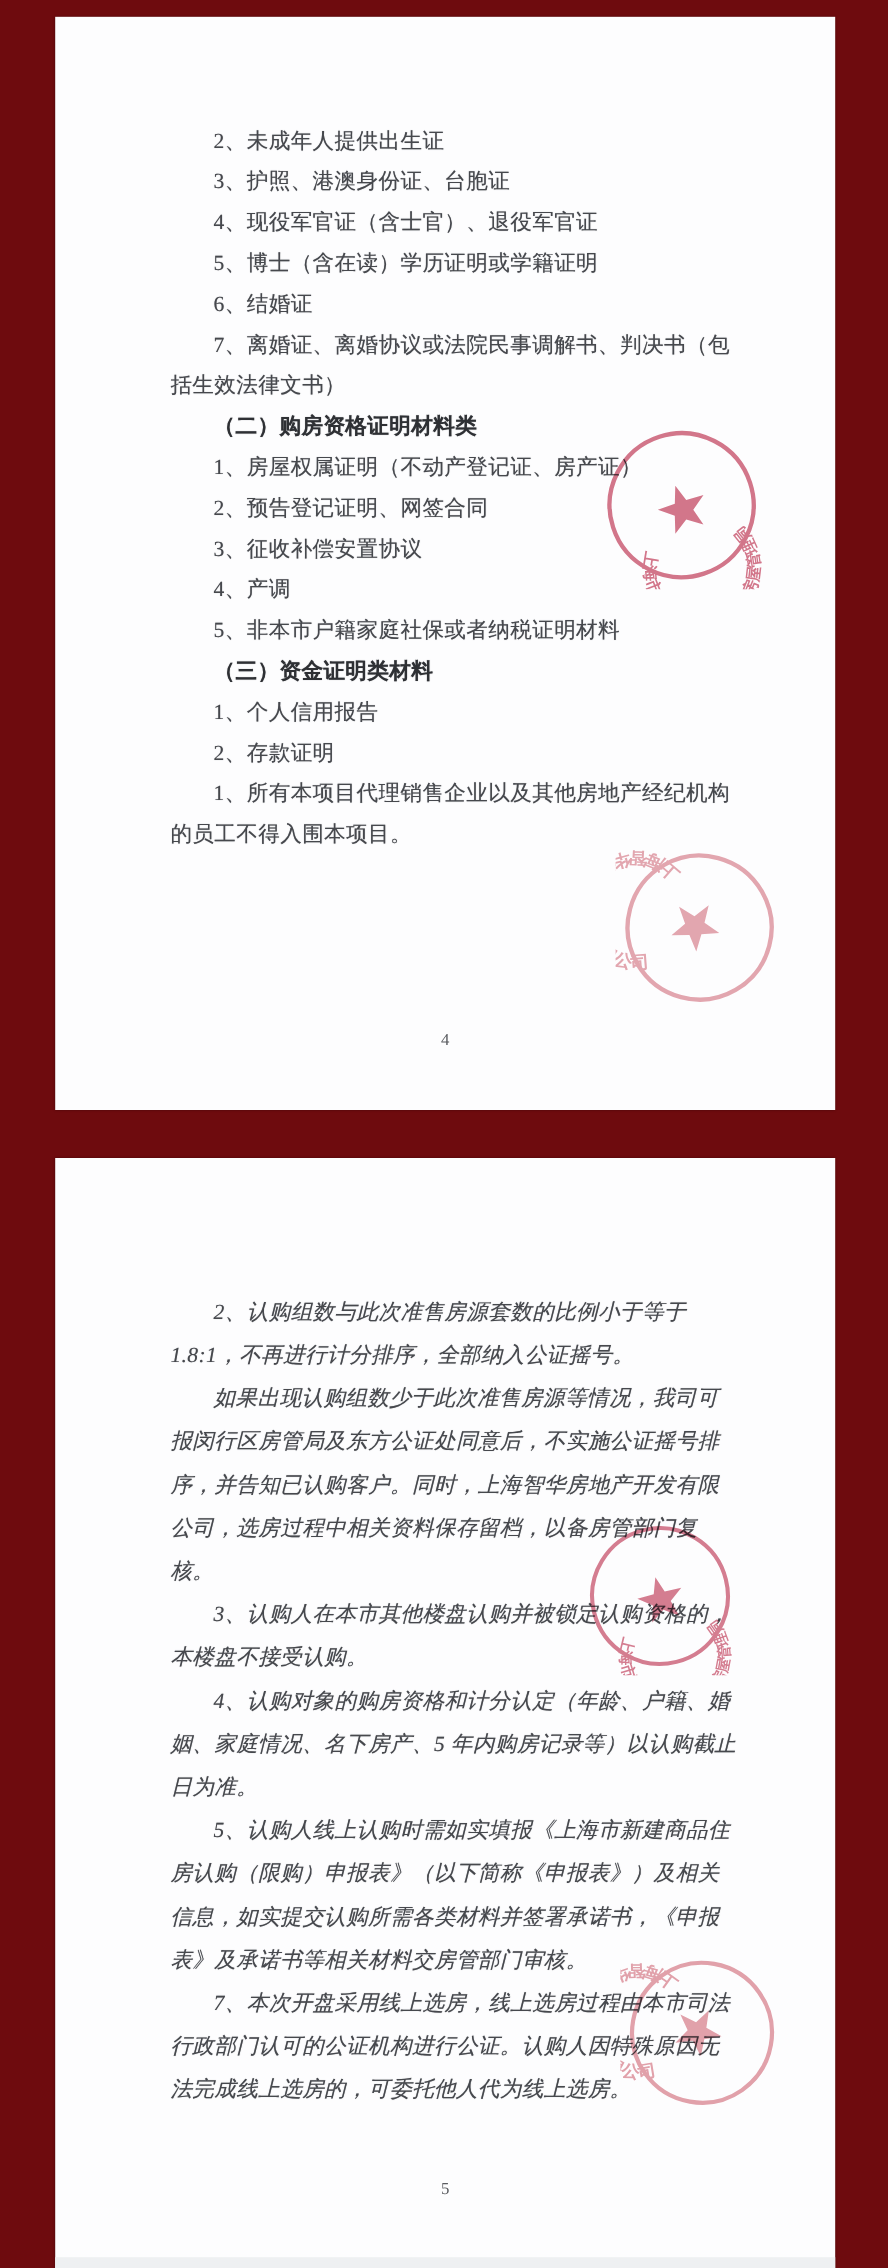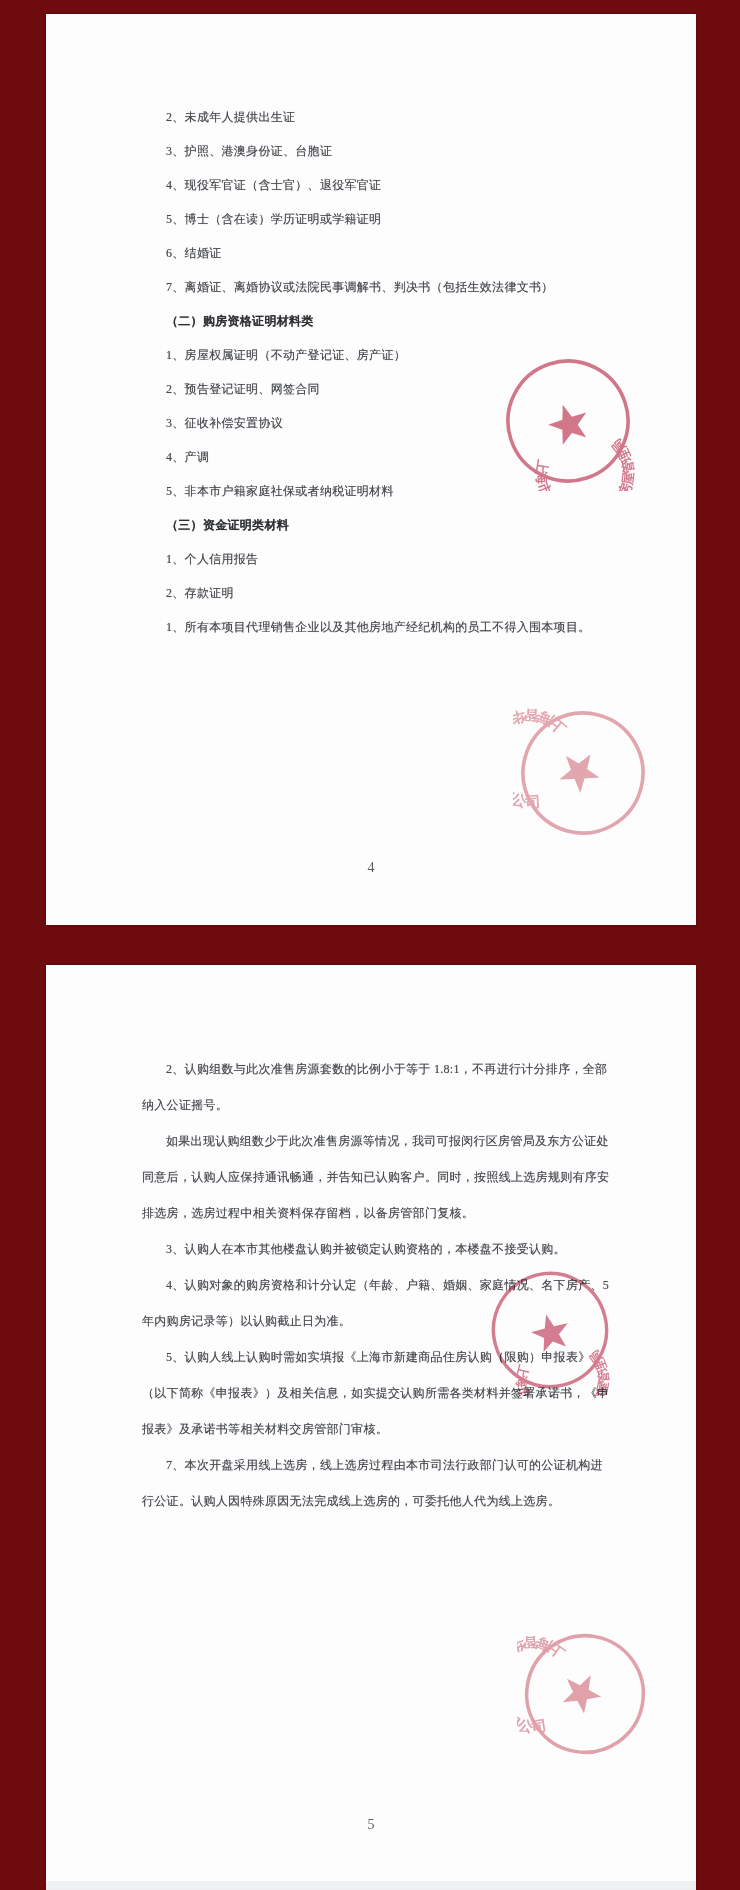--- a/index.html
+++ b/index.html
@@ -11,24 +11,24 @@
   .canvas{position:relative;width:740px;height:1890px;overflow:hidden;}
   .page{
     position:absolute;left:46px;width:650px;
     background:#fdfdfe;
     box-shadow:0 0 2px rgba(0,0,0,.35);
   }
   .page1{top:14px;height:911px;}
   .page2{top:965px;height:916px;border-bottom:10px solid #eef0f2;}
   .content{position:absolute;left:96px;right:82px;top:0;}
   .page1 .content{padding-top:86px;}
-  .page2 .content{padding-top:86px;}
+  .page2 .content{padding-top:110px;font-style:italic;}
   .para{
     margin:0;text-indent:2em;
-    font-size:12px;color:#46484d;
+    font-size:18px;color:#46484d;
     letter-spacing:.3px;
     text-shadow:0 0 .7px rgba(70,72,78,.55);
   }
   .page1 .para{line-height:34px;}
   .page2 .para{line-height:36px;}
   .para.bold{font-weight:bold;color:#2e3034;text-shadow:0 0 .7px rgba(40,42,46,.6);}
   .pagenum{
     position:absolute;left:0;width:100%;text-align:center;
     font-size:14px;color:#5a5c60;
   }
@@ -89,21 +89,21 @@
             <text font-size="14.5" fill="#d4717f" font-weight="bold"><textPath href="#sealarc1" startOffset="0" textLength="204" lengthAdjust="spacingAndGlyphs">上海智华房地产开发有限公司</textPath></text>
             <polygon points="70,53 75,67.1 90,67.5 78.1,76.6 82.3,91 70,82.5 57.7,91 61.9,76.6 50,67.5 65,67.1" fill="#d4717f"></polygon>
           </g>
         </svg>
       </div>
   </section>
 
   <section class="page page2">
     <div class="content">
         <p class="para">2、认购组数与此次准售房源套数的比例小于等于 1.8:1，不再进行计分排序，全部纳入公证摇号。</p>
-        <p class="para">如果出现认购组数少于此次准售房源等情况，我司可报闵行区房管局及东方公证处同意后，认购人应保持通讯畅通，并告知已认购客户。同时，按照线上选房规则有序安排选房，选房过程中相关资料保存留档，以备房管部门复核。</p>
+        <p class="para">如果出现认购组数少于此次准售房源等情况，我司可报闵行区房管局及东方公证处同意后，不实施公证摇号排序，并告知已认购客户。同时，上海智华房地产开发有限公司，选房过程中相关资料保存留档，以备房管部门复核。</p>
         <p class="para">3、认购人在本市其他楼盘认购并被锁定认购资格的，本楼盘不接受认购。</p>
         <p class="para">4、认购对象的购房资格和计分认定（年龄、户籍、婚姻、家庭情况、名下房产、5 年内购房记录等）以认购截止日为准。</p>
         <p class="para">5、认购人线上认购时需如实填报《上海市新建商品住房认购（限购）申报表》（以下简称《申报表》）及相关信息，如实提交认购所需各类材料并签署承诺书，《申报表》及承诺书等相关材料交房管部门审核。</p>
         <p class="para">7、本次开盘采用线上选房，线上选房过程由本市司法行政部门认可的公证机构进行公证。认购人因特殊原因无法完成线上选房的，可委托他人代为线上选房。</p>
       </div>
     <div class="pagenum">5</div>
     <div class="seal seal-p2-gov">
         <svg viewBox="0 0 140 140" xmlns="http://www.w3.org/2000/svg">
           <g transform="rotate(-14 70 70)">
             <circle cx="70" cy="70" r="60" fill="none" stroke="#c8506a" stroke-width="3.6"></circle>

